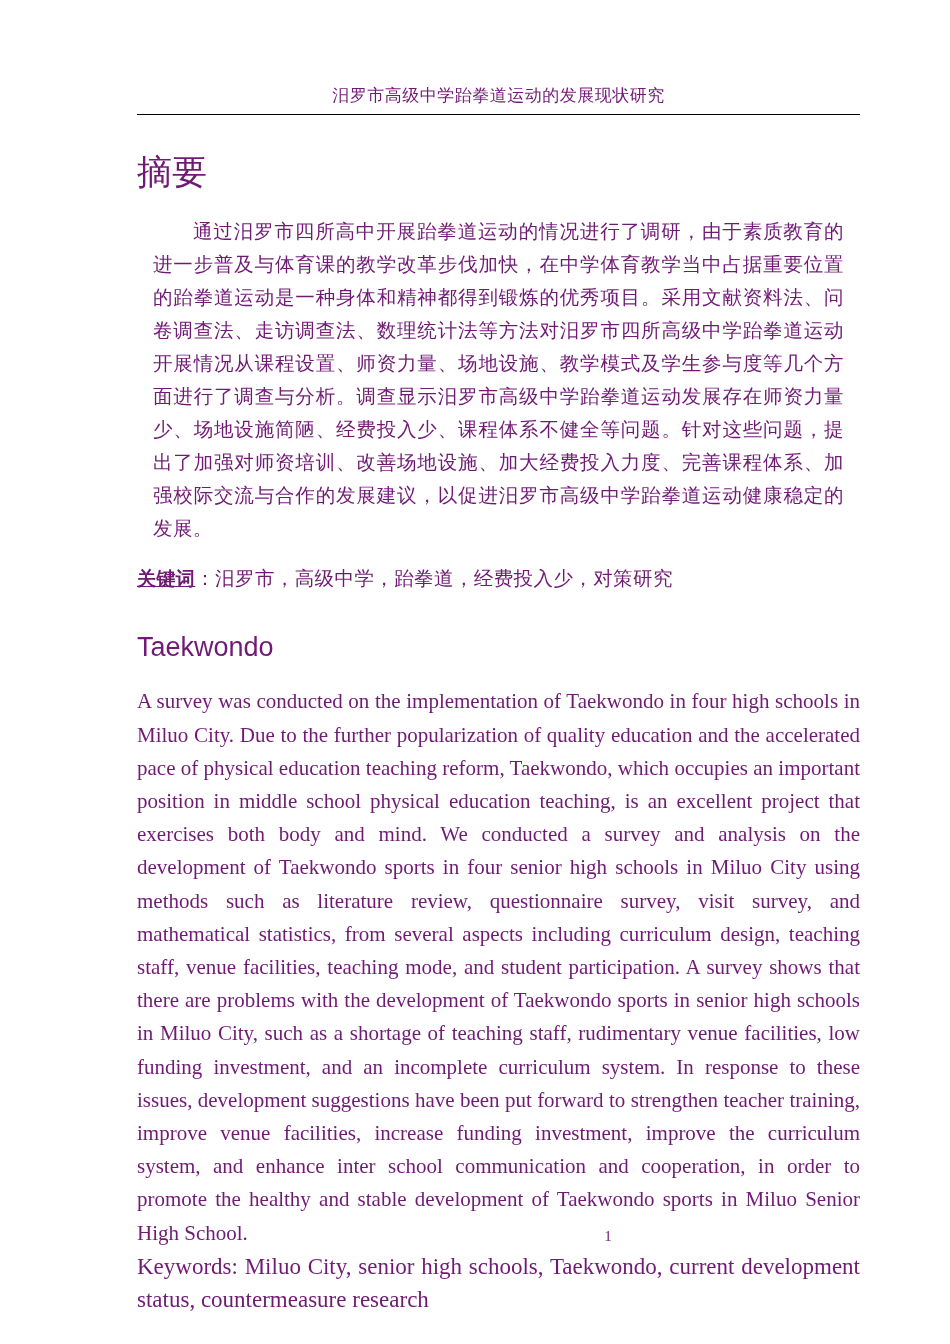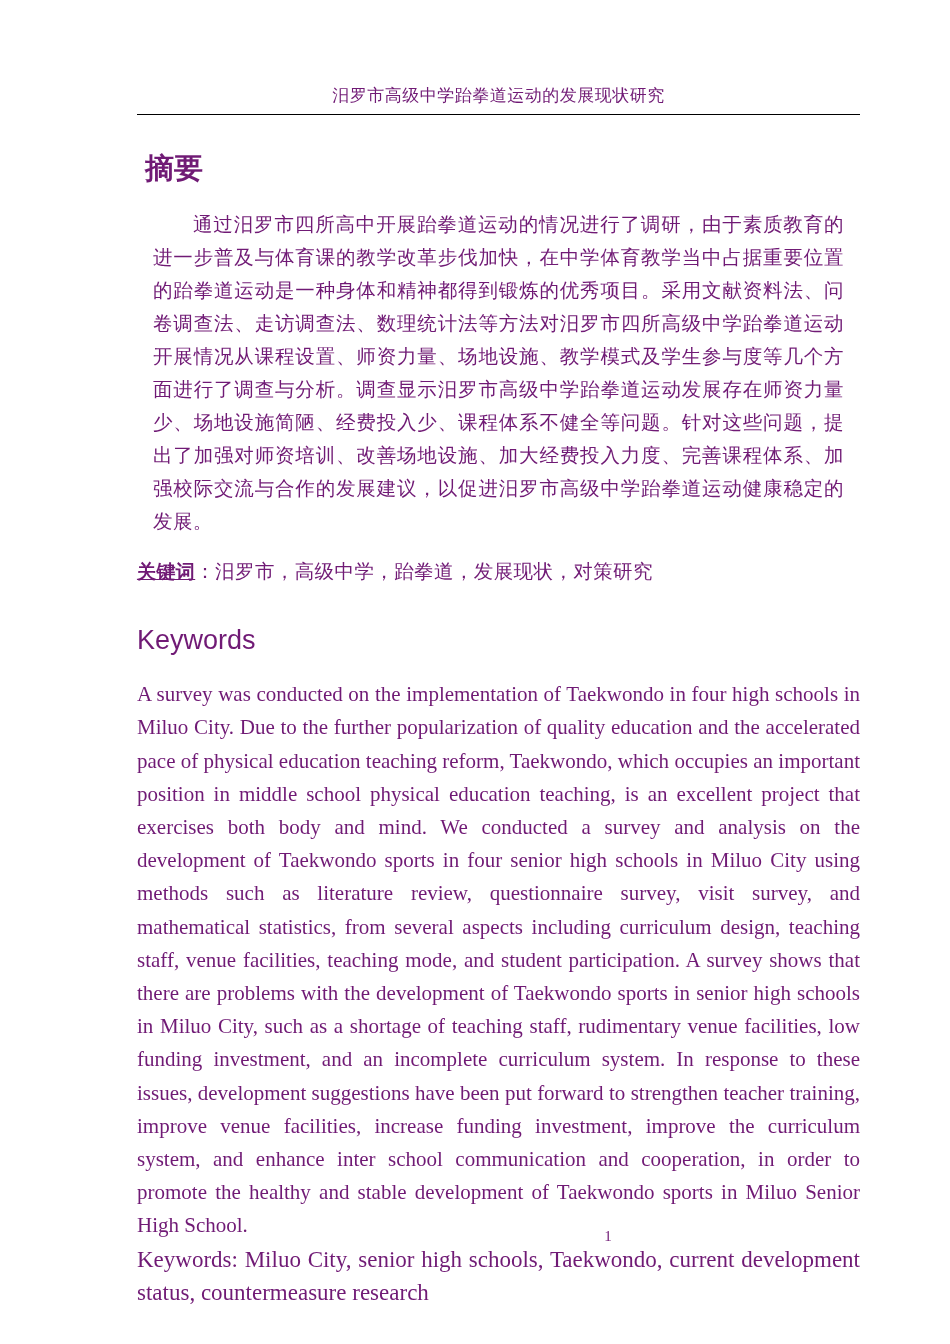--- a/index.html
+++ b/index.html
@@ -26,23 +26,23 @@
   .doc-header {
     padding-top: 84px;
     text-align: center;
     font-size: 17px;
     letter-spacing: 0.5px;
     padding-bottom: 7px;
     border-bottom: 1.6px solid #000000;
   }
   .zh-heading {
     font-family: "Liberation Sans", sans-serif;
-    font-weight: 700;
-    font-size: 29px;
-    margin: 36px 0 22px 8px;
+    font-weight: 400;
+    font-size: 35px;
+    margin: 36px 0 22px 0;
     line-height: 1.2;
   }
   .zh-body {
     margin: 16px;
     font-size: 19.5px;
     line-height: 33px;
     text-align: justify;
     text-indent: 40px;
     letter-spacing: 0.4px;
   }
@@ -91,23 +91,23 @@
 
 <div class="page">
   <div class="content">
 
     <div class="doc-header">汨罗市高级中学跆拳道运动的发展现状研究</div>
 
     <h1 class="zh-heading">摘要</h1>
 
     <p class="zh-body">通过汨罗市四所高中开展跆拳道运动的情况进行了调研，由于素质教育的进一步普及与体育课的教学改革步伐加快，在中学体育教学当中占据重要位置的跆拳道运动是一种身体和精神都得到锻炼的优秀项目。采用文献资料法、问卷调查法、走访调查法、数理统计法等方法对汨罗市四所高级中学跆拳道运动开展情况从课程设置、师资力量、场地设施、教学模式及学生参与度等几个方面进行了调查与分析。调查显示汨罗市高级中学跆拳道运动发展存在师资力量少、场地设施简陋、经费投入少、课程体系不健全等问题。针对这些问题，提出了加强对师资培训、改善场地设施、加大经费投入力度、完善课程体系、加强校际交流与合作的发展建议，以促进汨罗市高级中学跆拳道运动健康稳定的发展。</p>
 
-    <p class="zh-keywords"><span class="kw-label">关键词</span><span>：</span><span>汨罗市，高级中学，跆拳道，发展现状，对策研究</span></p>
+    <p class="zh-keywords"><span class="kw-label">关键词</span><span>：</span><span>汨罗市，高级中学，跆拳道，经费投入少，对策研究</span></p>
 
-    <h2 class="en-heading">Keywords</h2>
+    <h2 class="en-heading">Taekwondo</h2>
 
     <p class="en-body">A survey was conducted on the implementation of Taekwondo in four high schools in Miluo City. Due to the further popularization of quality education and the accelerated pace of physical education teaching reform, Taekwondo, which occupies an important position in middle school physical education teaching, is an excellent project that exercises both body and mind. We conducted a survey and analysis on the development of Taekwondo sports in four senior high schools in Miluo City using methods such as literature review, questionnaire survey, visit survey, and mathematical statistics, from several aspects including curriculum design, teaching staff, venue facilities, teaching mode, and student participation. A survey shows that there are problems with the development of Taekwondo sports in senior high schools in Miluo City, such as a shortage of teaching staff, rudimentary venue facilities, low funding investment, and an incomplete curriculum system. In response to these issues, development suggestions have been put forward to strengthen teacher training, improve venue facilities, increase funding investment, improve the curriculum system, and enhance inter school communication and cooperation, in order to promote the healthy and stable development of Taekwondo sports in Miluo Senior High School.</p>
 
     <p class="en-keywords">Keywords: Miluo City, senior high schools, Taekwondo, current development status, countermeasure research</p>
 
   </div>
 
   <div class="page-number">1</div>
 </div>
 

